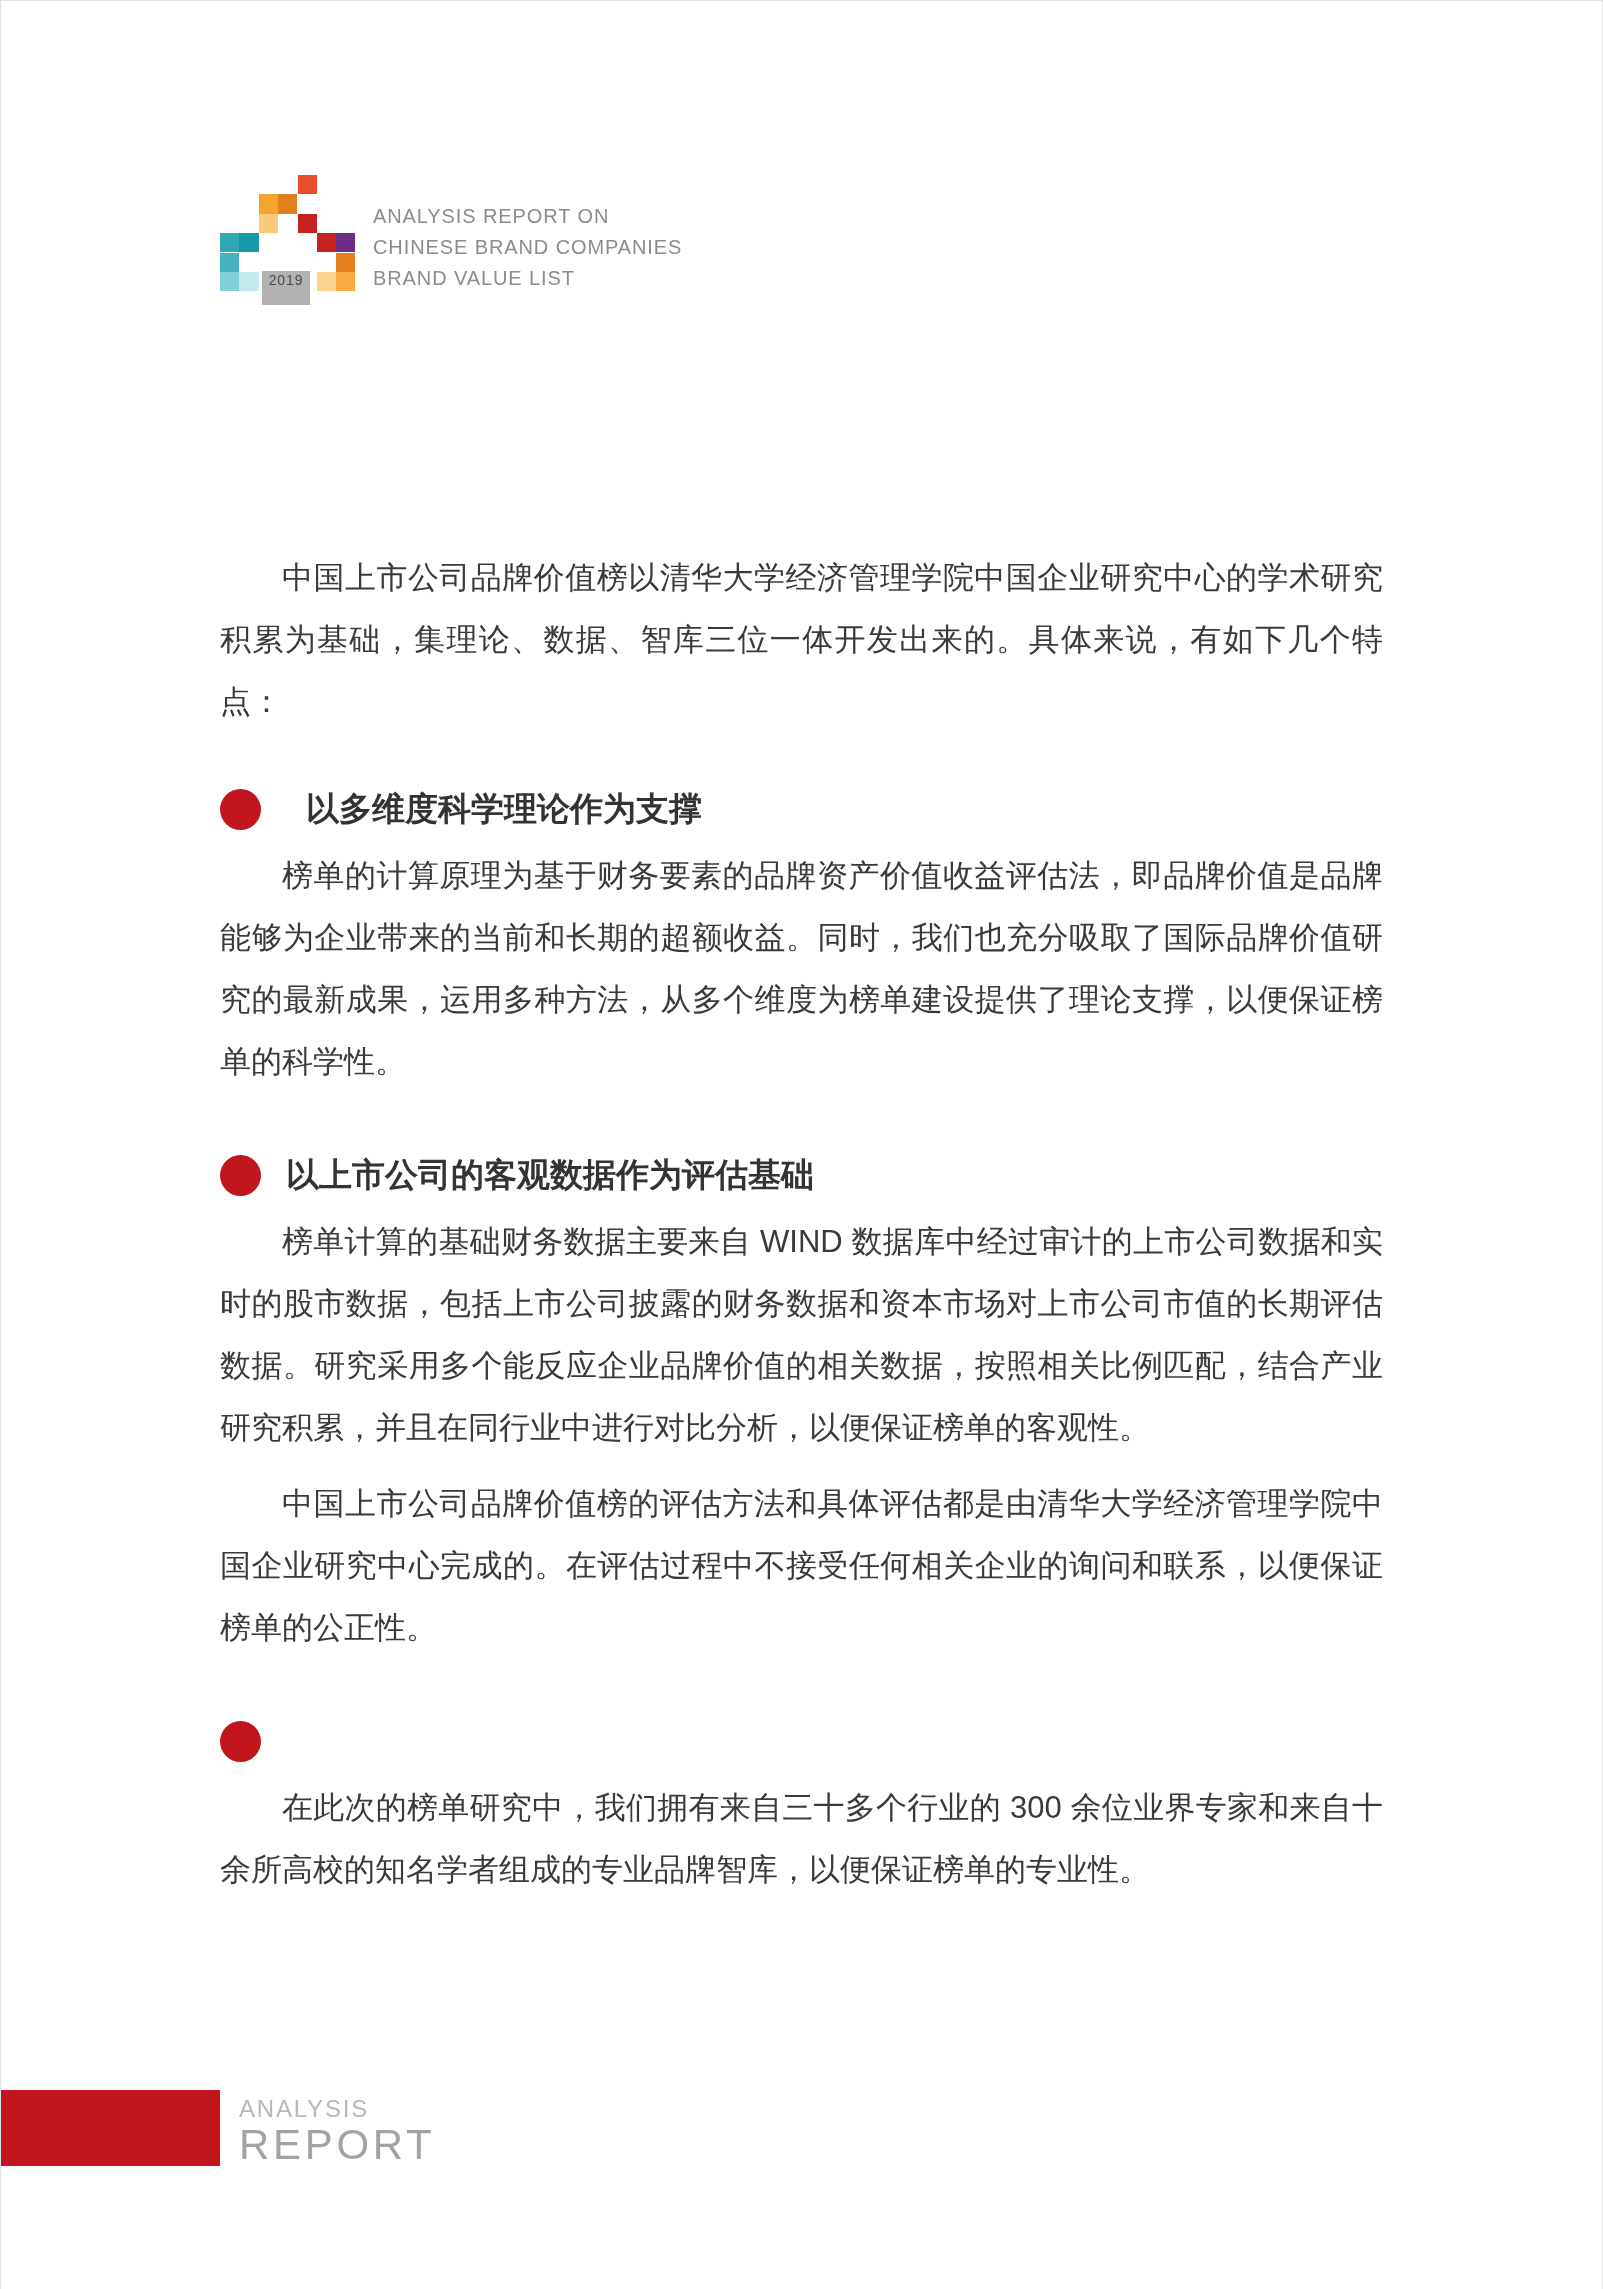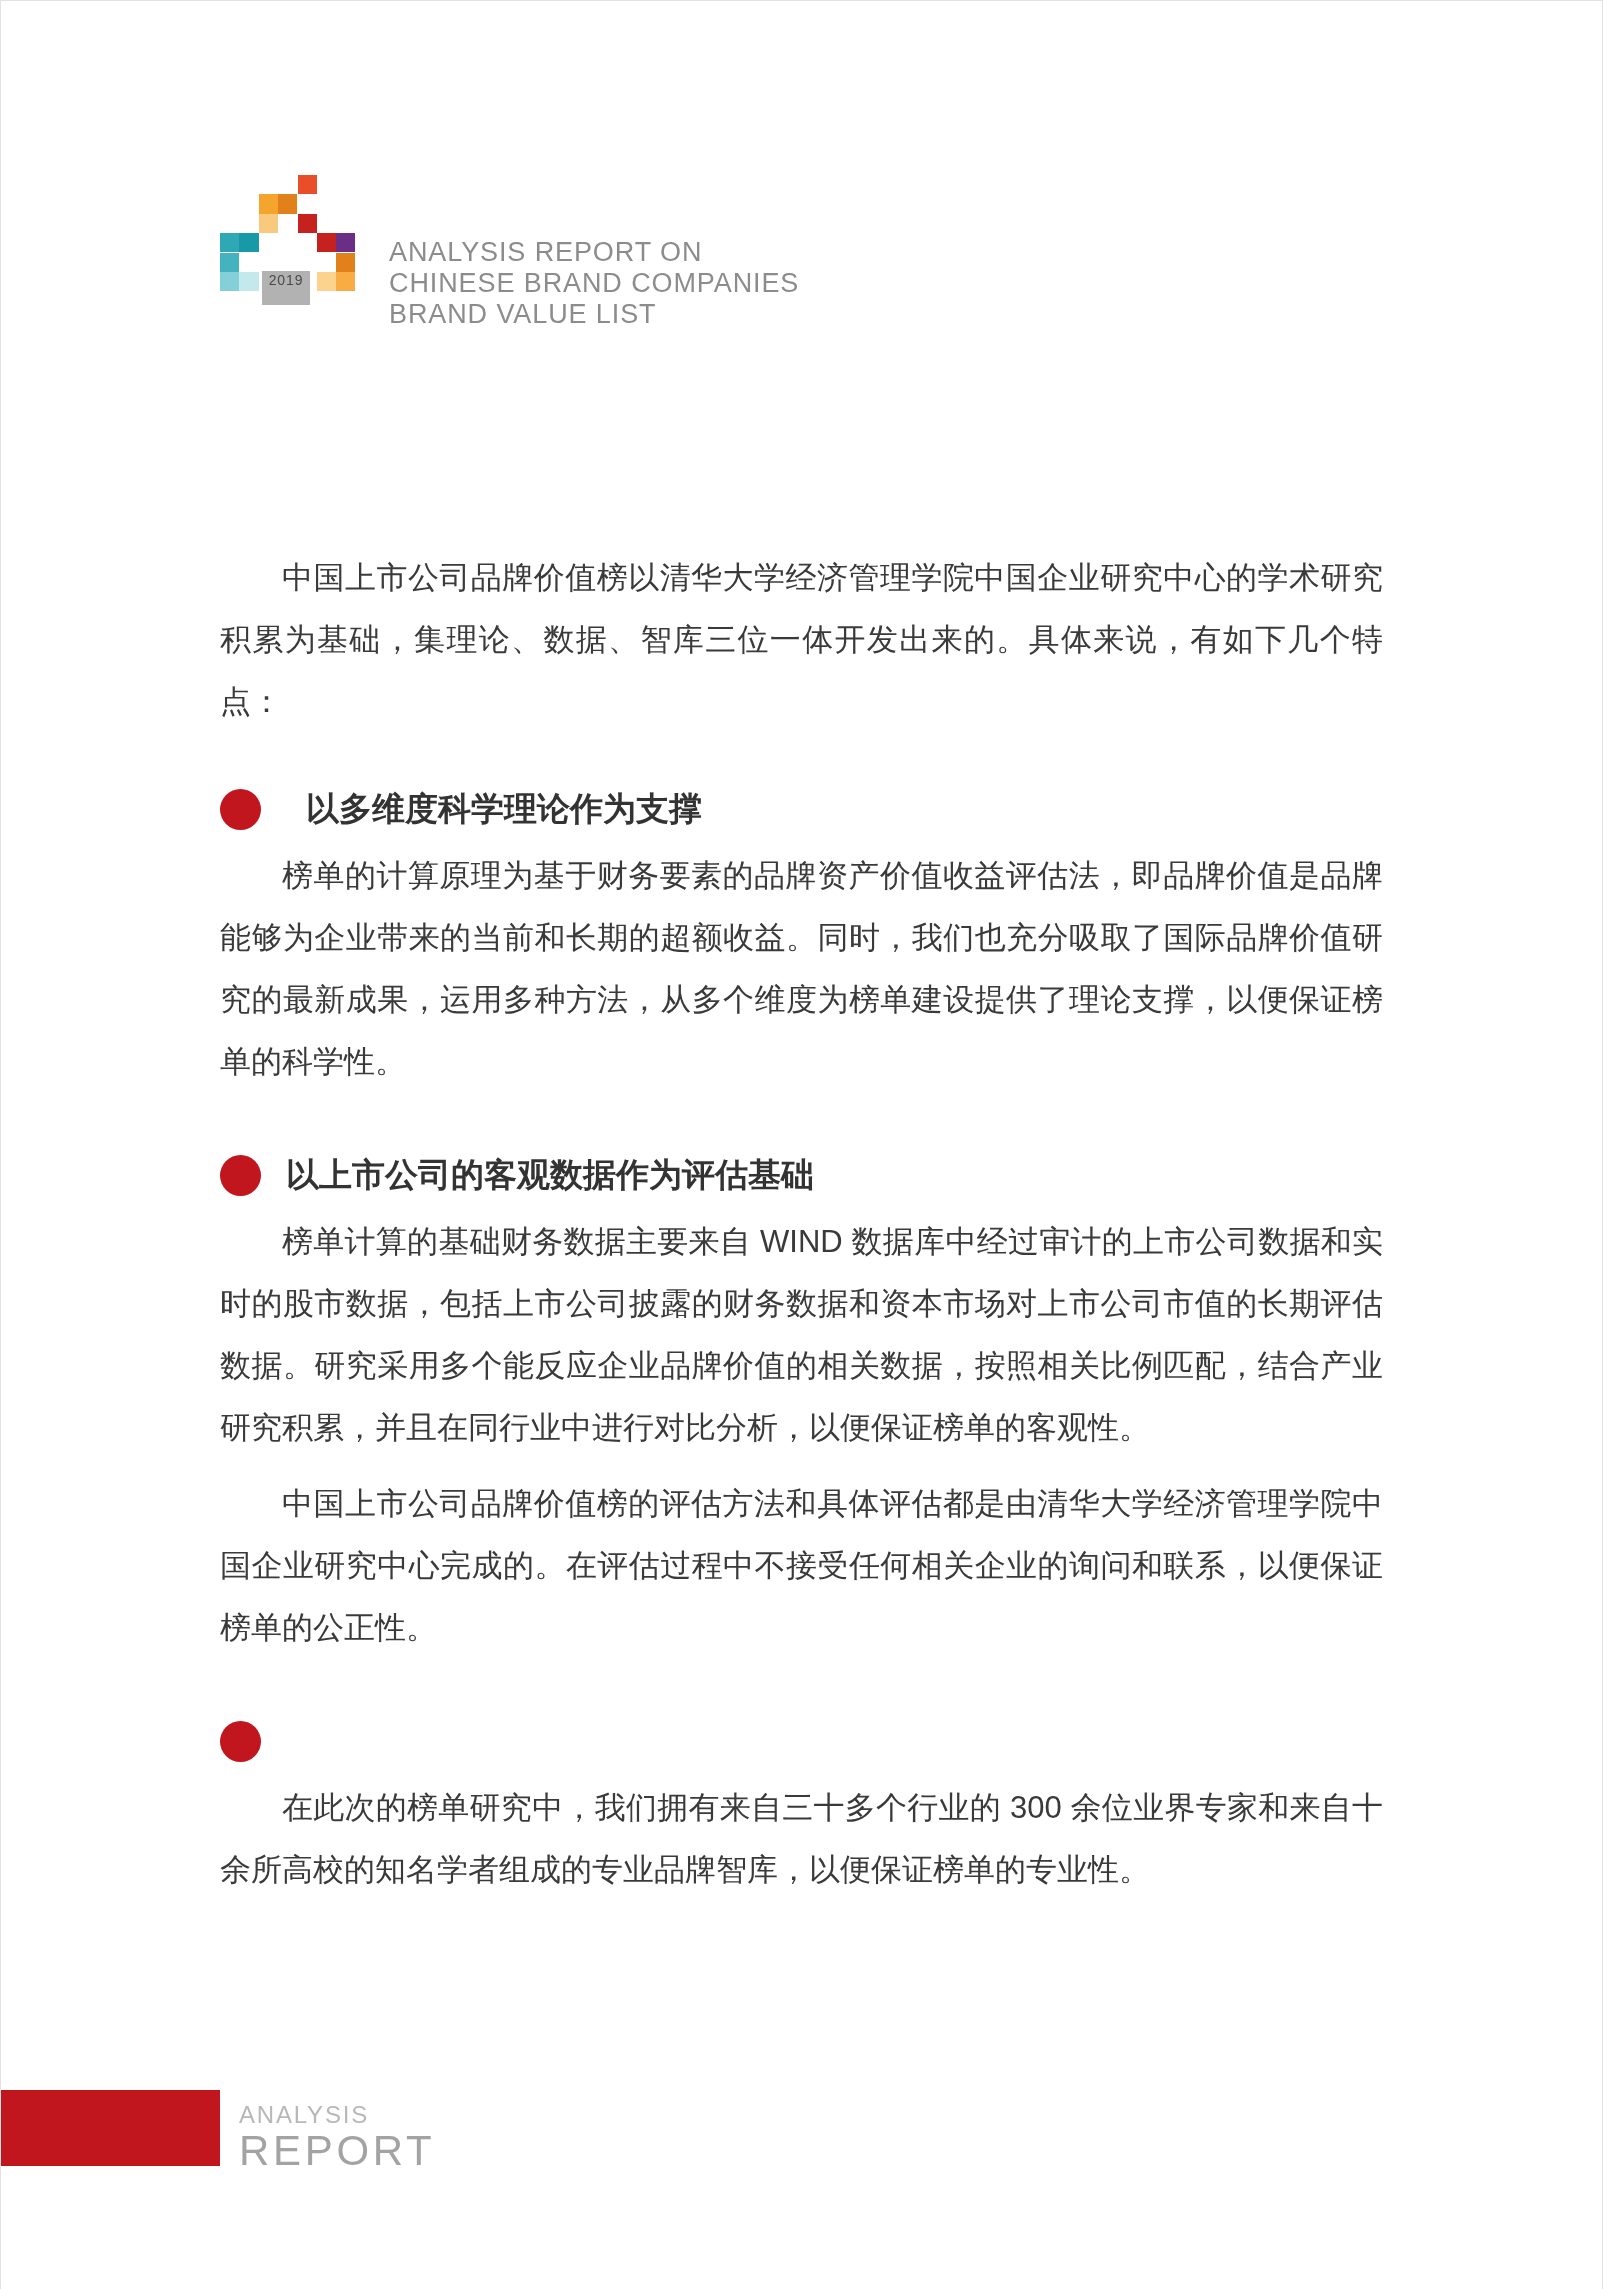--- a/index.html
+++ b/index.html
@@ -11,23 +11,23 @@
 
   
   .mosaic { position:absolute; left:219px; top:174px; width:136px; height:116px; }
   .mosaic .cell { position:absolute; width:19.4px; height:19.4px; }
   .year-badge {
     position:absolute; left:42px; top:96px; width:48px; height:34px;
     background:#b2b2b2; color:#4a4a4a; font-size:14px; line-height:19.4px;
     text-align:center; letter-spacing:0.9px; z-index:2;
   }
   .logo-title {
-    position:absolute; left:388px; top:200px;
-    font-size:27px; line-height:31px; letter-spacing:0.9px;
-    color:var(--logo-title,#8c8c8c); font-weight:400; white-space:nowrap;margin-top:36px;
+    position:absolute; left:372px; top:200px;
+    font-size:20px; line-height:31px; letter-spacing:0.9px;
+    color:var(--logo-title,#8c8c8c); font-weight:400; white-space:nowrap;
   }
 
   
   .content { position:absolute; left:219px; top:546px; width:1163px; }
   .para {
     margin:0; font-size:31px; line-height:62px; text-indent:2em;
     text-align:justify; color:var(--body-text,#3a3a3a);
   }
   .sec-head { display:flex; align-items:center; height:44px; margin-top:60px; }
   .sec-head.first { margin-top:54px;gap:20px; }
@@ -38,21 +38,21 @@
   .sec-title { font-size:33px; font-weight:700; color:var(--heading-text,#333333); }
   section .para { margin-top:14px; }
 
   
   .footer-bar {
     position:absolute; left:0; top:2089px; width:219px; height:76px;
     background:var(--accent-red,#c2161f);
   }
   .footer-text { position:absolute; left:238px; top:2090px; }
   .footer-line1 {
-    font-size:24px; line-height:28px; letter-spacing:1.8px; margin-top:10px;
+    font-size:24px; line-height:28px; letter-spacing:1.8px; margin-top:4px;
     color:var(--footer-text-light,#b8b8b8);
   }
   .footer-line2 {
     font-size:42px; line-height:44px; letter-spacing:3.7px;
     color:var(--footer-text,#a3a3a3);
   }
 </style>
 </head>
 <body>
 

